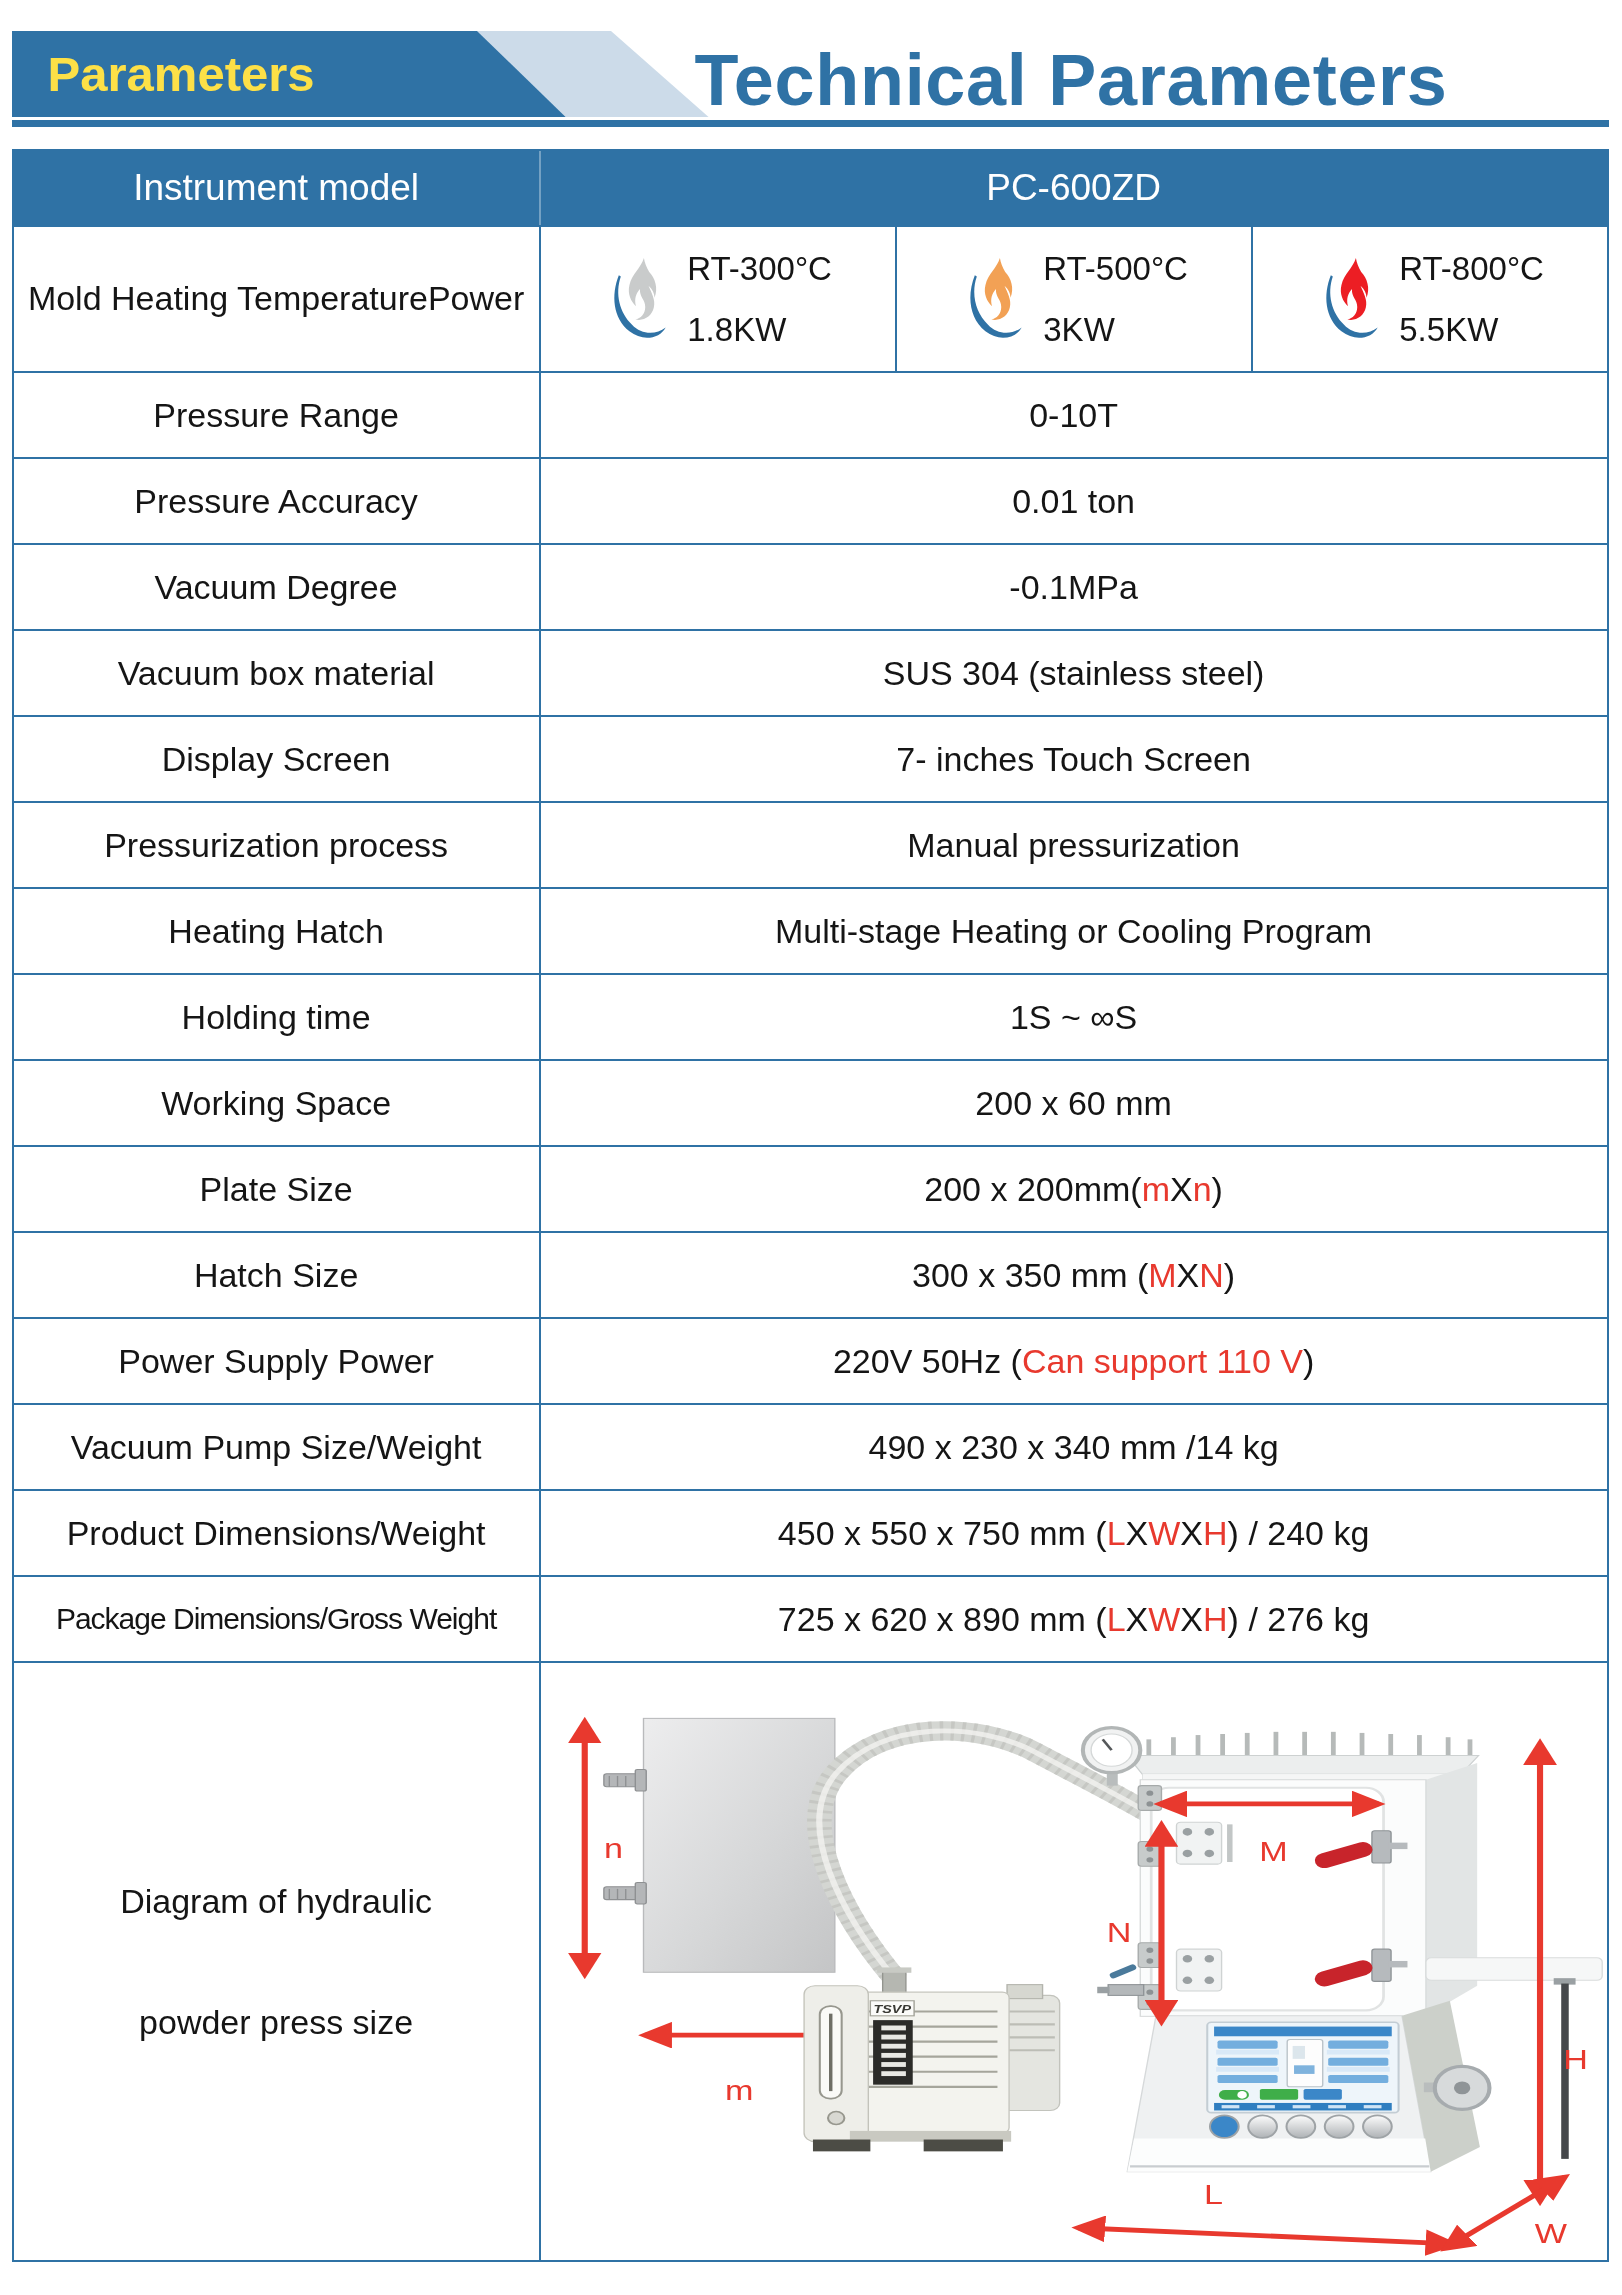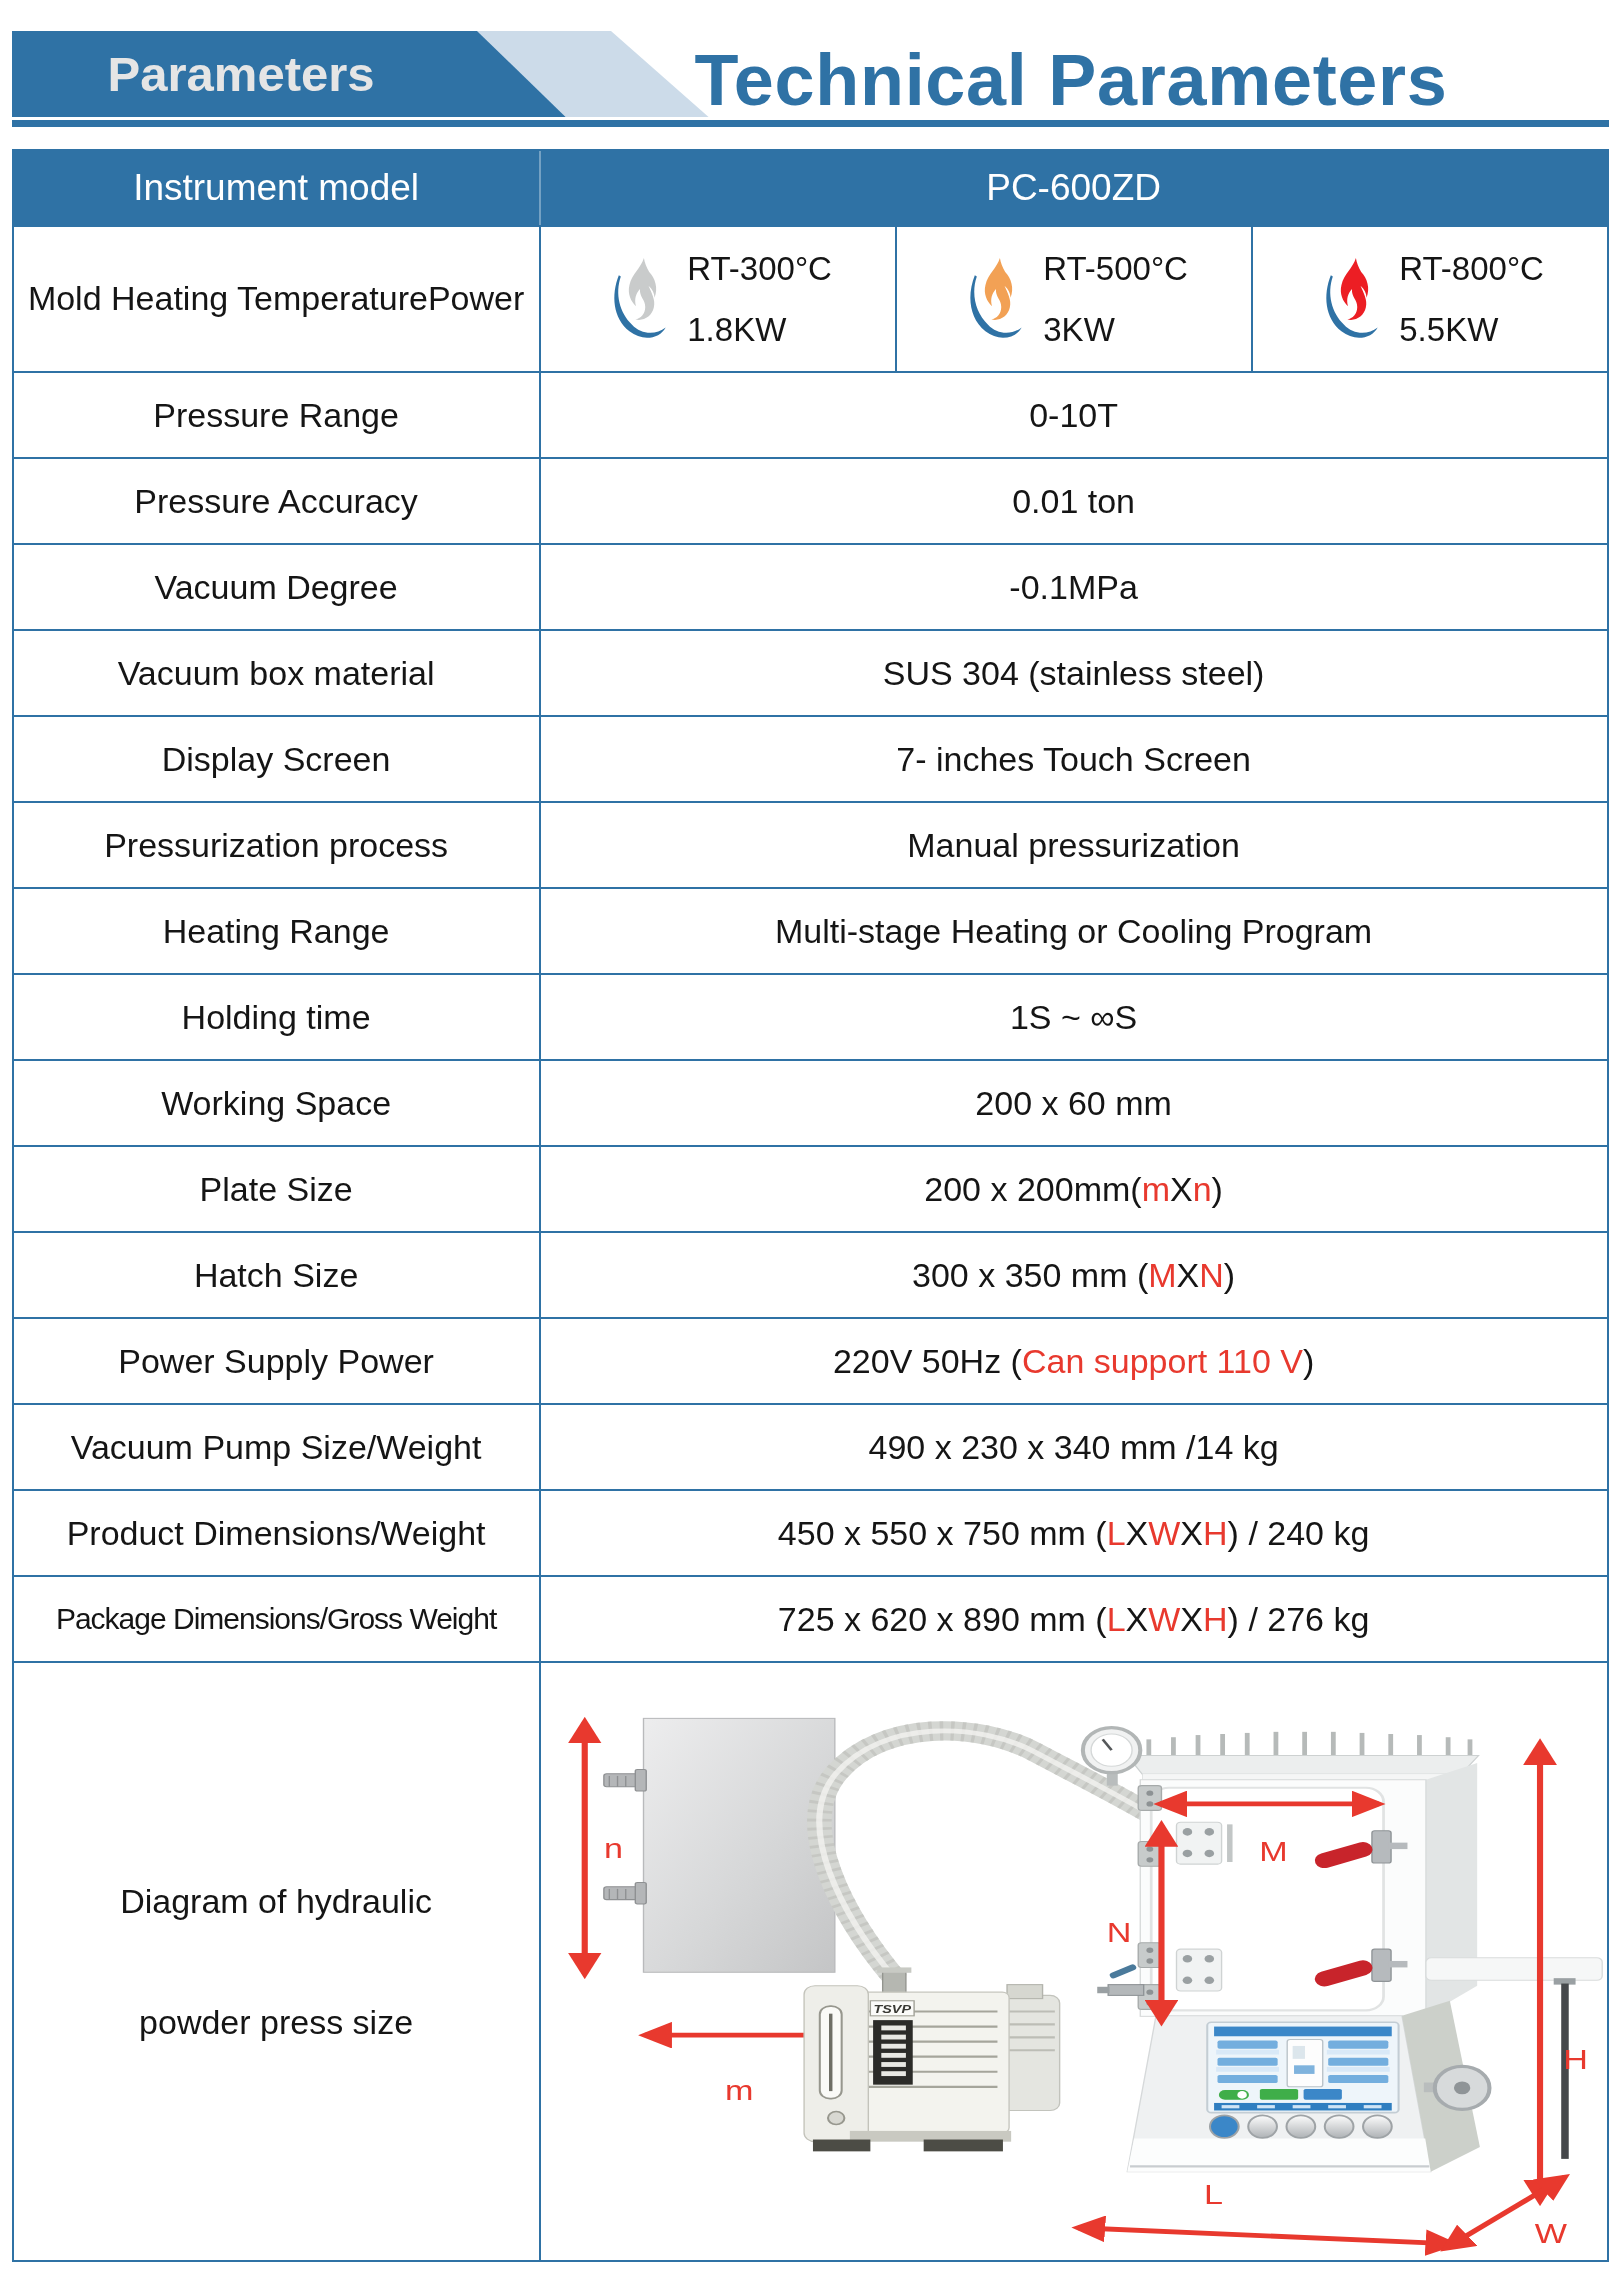--- a/index.html
+++ b/index.html
@@ -16,21 +16,21 @@
     background:var(--light-blue);
     clip-path:polygon(0 0,86% 0,100% 100%,0 100%);
   }
   .ribbon-dark{
     position:absolute;left:11.6px;top:31px;width:554px;height:86px;
     background:var(--blue);
     clip-path:polygon(0 0,84% 0,100% 100%,0 100%);
     display:flex;align-items:center;
   }
   .ribbon-dark span{
-    padding-left:96px;color:#e5e5e5;font-weight:bold;font-size:49px;letter-spacing:0px;
+    padding-left:36px;color:#fde047;font-weight:bold;font-size:49px;letter-spacing:0px;
   }
   .hdr-bar{position:absolute;left:11.6px;top:120px;width:1597px;height:6.8px;background:var(--blue);}
   .page-title{
     position:absolute;left:533px;top:36px;width:1076px;height:85px;
     display:flex;align-items:flex-end;justify-content:center;
     font-size:72px;font-weight:bold;color:var(--blue);letter-spacing:0.7px;
   }
   
   .tbl{
     position:absolute;left:11.6px;top:149px;width:1597px;height:2113px;
@@ -191,21 +191,21 @@
         <span>Manual pressurization</span>
         <span></span>
         <span></span>
         <span></span>
         <span></span>
         <span></span>
         <span></span>
       </div>
   </div>
   <div class="row row-std">
-    <div class="cell lbl">Heating Range</div>
+    <div class="cell lbl">Heating Hatch</div>
     <div class="cell val">
         <span>Multi-stage Heating or Cooling Program</span>
         <span></span>
         <span></span>
         <span></span>
         <span></span>
         <span></span>
         <span></span>
       </div>
   </div>

